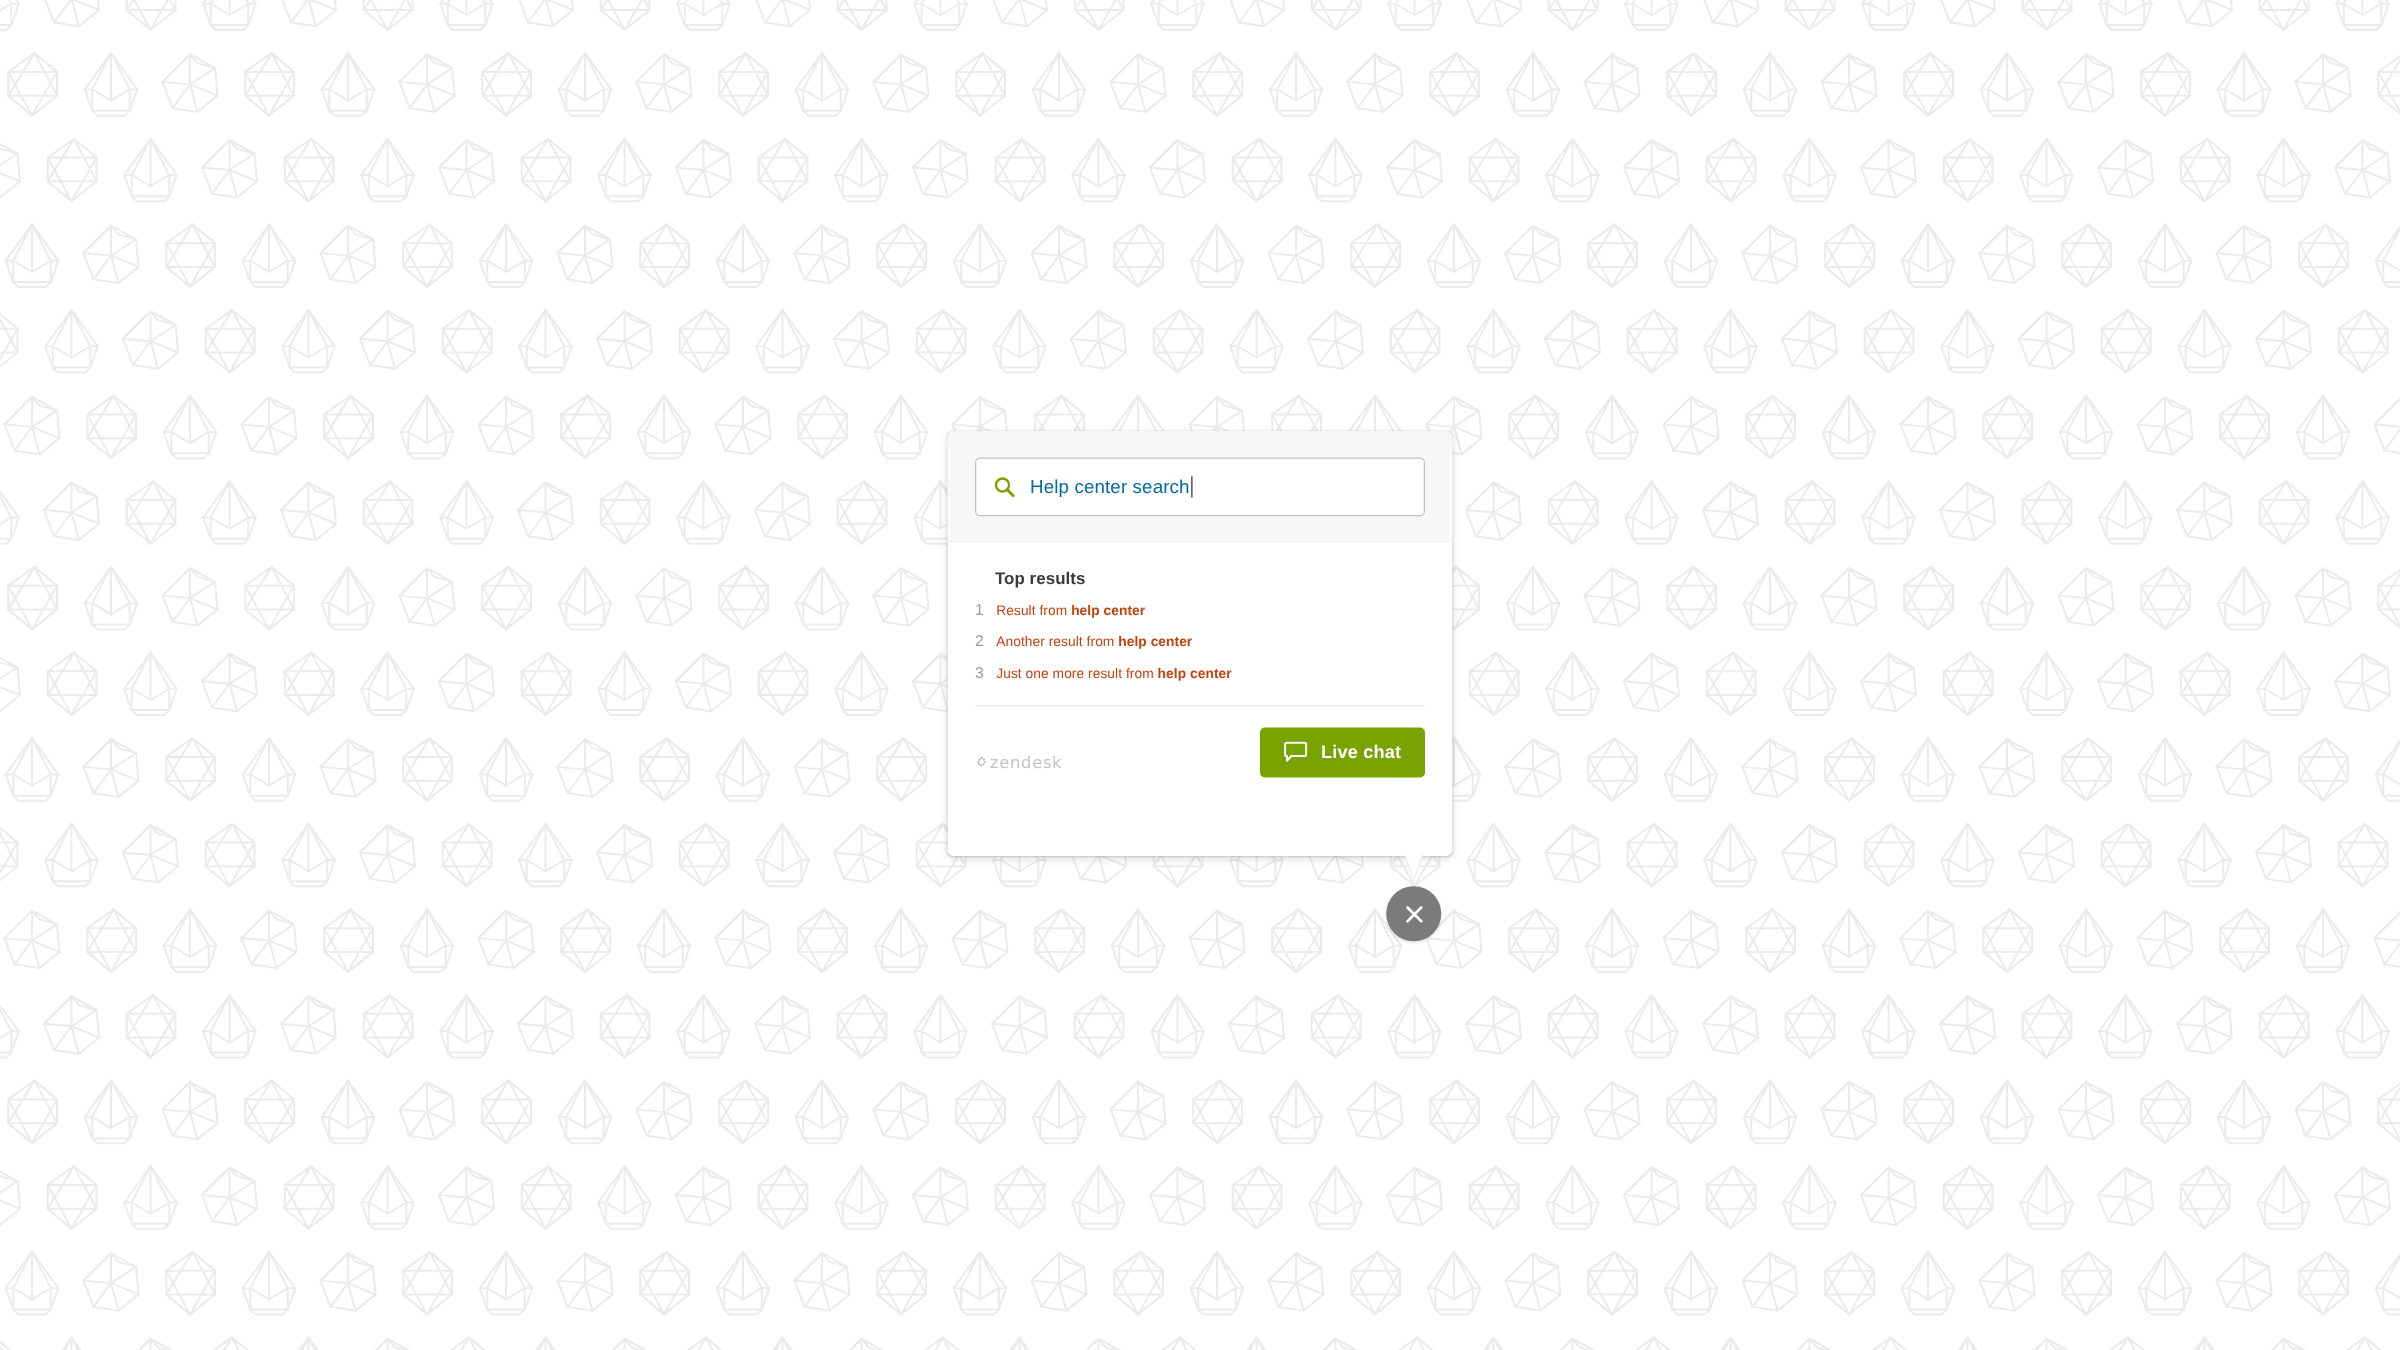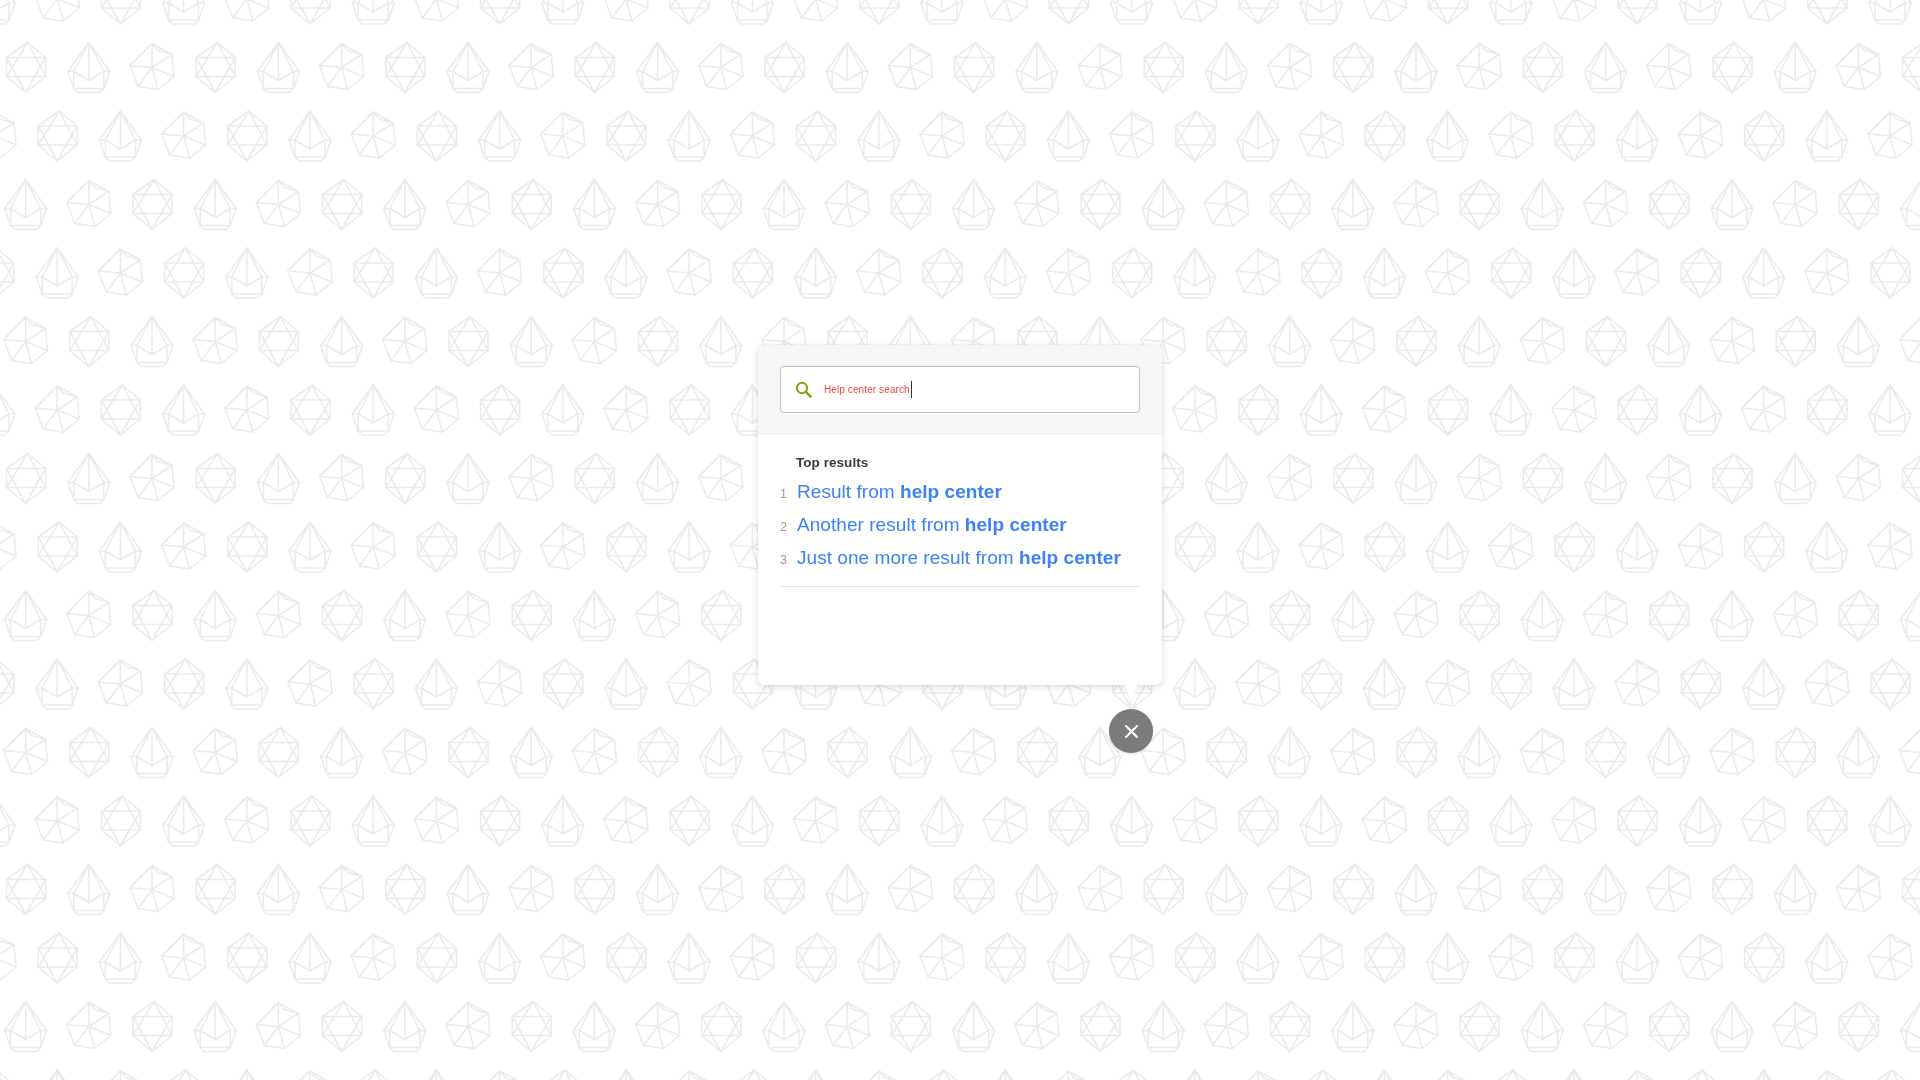--- a/index.html
+++ b/index.html
@@ -71,22 +71,22 @@
 
   .search-icon {
     width: 17px;
     height: 17px;
     flex: 0 0 auto;
     display: block;
     margin-right: 12px;
   }
 
   .search-value {
-    font-size: 10px;
-    color: #ef4444;
+    font-size: 15px;
+    color: #0369a1;
     letter-spacing: 0.1px;
     white-space: nowrap;
     position: relative;
     text-align: right;
   }
   .caret {
     display: inline-block;
     width: 1px;
     height: 17px;
     background: #333333;
@@ -113,22 +113,22 @@
     margin-bottom: 10px;
     line-height: 1.2;
   }
   .result-index {
     width: 17px;
     flex: 0 0 auto;
     font-size: 12.5px;
     color: #9b9b9b;
   }
   .result-link {
-    font-size: 19px;
-    color: #3b82f6;
+    font-size: 11px;
+    color: #c2410c;
     text-decoration: none;
     letter-spacing: 0.05px;
   }
   .result-link b {
     font-weight: bold;
   }
 
   .divider {
     height: 1px;
     background: #e6e6e6;
@@ -870,20 +870,44 @@
         </div>
         <div class="result-item">
           <span class="result-index">3</span>
           <a class="result-link" href="#">Just one more result from <b>help center</b></a>
         </div>
       </div>
 
     <div class="divider"></div>
   </div>
 
+  <div class="widget-footer">
+    <div class="zendesk-logo">
+      <svg class="zendesk-mark" viewBox="0 0 11 11" xmlns="http://www.w3.org/2000/svg">
+        <g fill="#b8b8b8">
+          <path d="M5.1 0.3 L6.5 1.1 L5.6 2.6 L4.2 1.8 Z"></path>
+          <path d="M7.4 1.5 L8.3 3.0 L6.6 3.4 L6.0 2.1 Z"></path>
+          <path d="M8.6 3.9 L8.2 5.6 L6.8 4.7 L7.1 3.4 Z"></path>
+          <path d="M7.8 6.5 L6.4 7.6 L6.0 5.9 L7.0 5.3 Z"></path>
+          <path d="M5.4 8.0 L3.8 7.7 L4.6 6.2 L5.8 6.5 Z"></path>
+          <path d="M3.0 7.2 L2.0 5.8 L3.7 5.3 L4.3 6.5 Z"></path>
+          <path d="M1.7 4.9 L2.2 3.2 L3.5 4.2 L3.2 5.4 Z"></path>
+          <path d="M2.6 2.4 L4.0 1.4 L4.4 3.0 L3.4 3.7 Z"></path>
+        </g>
+      </svg>
+      <span class="zendesk-word">zendesk</span>
+    </div>
+
+    <button class="live-chat-btn">
+      <svg class="chat-bubble-icon" viewBox="0 0 19 18" xmlns="http://www.w3.org/2000/svg">
+        <path d="M2.2 1.2 h14.6 a1.1 1.1 0 0 1 1.1 1.1 v8.4 a1.1 1.1 0 0 1 -1.1 1.1 H6.0 L2.6 15.6 V11.8 H2.2 a1.1 1.1 0 0 1 -1.1 -1.1 V2.3 A1.1 1.1 0 0 1 2.2 1.2 Z" fill="none" stroke="#ffffff" stroke-width="1.6" stroke-linejoin="round"></path>
+      </svg>
+      <span class="live-chat-label">Live chat</span>
+    </button>
+  </div>
 </div>
 
 <svg id="widget-tail" viewBox="0 0 46 24" xmlns="http://www.w3.org/2000/svg">
   <path d="M0 0 L46 0 L46 1 L30 1 L23 22 L16 1 L0 1 Z" fill="#ffffff"></path>
   <path d="M16 0 L23 22 L30 0" fill="#ffffff" stroke="#eeeeee" stroke-width="1"></path>
 </svg>
 
 <button id="close-button">
   <svg class="close-icon" viewBox="0 0 15 15" xmlns="http://www.w3.org/2000/svg">
     <line x1="2" y1="2" x2="13" y2="13" stroke="#ffffff" stroke-width="2.1" stroke-linecap="round"></line>

